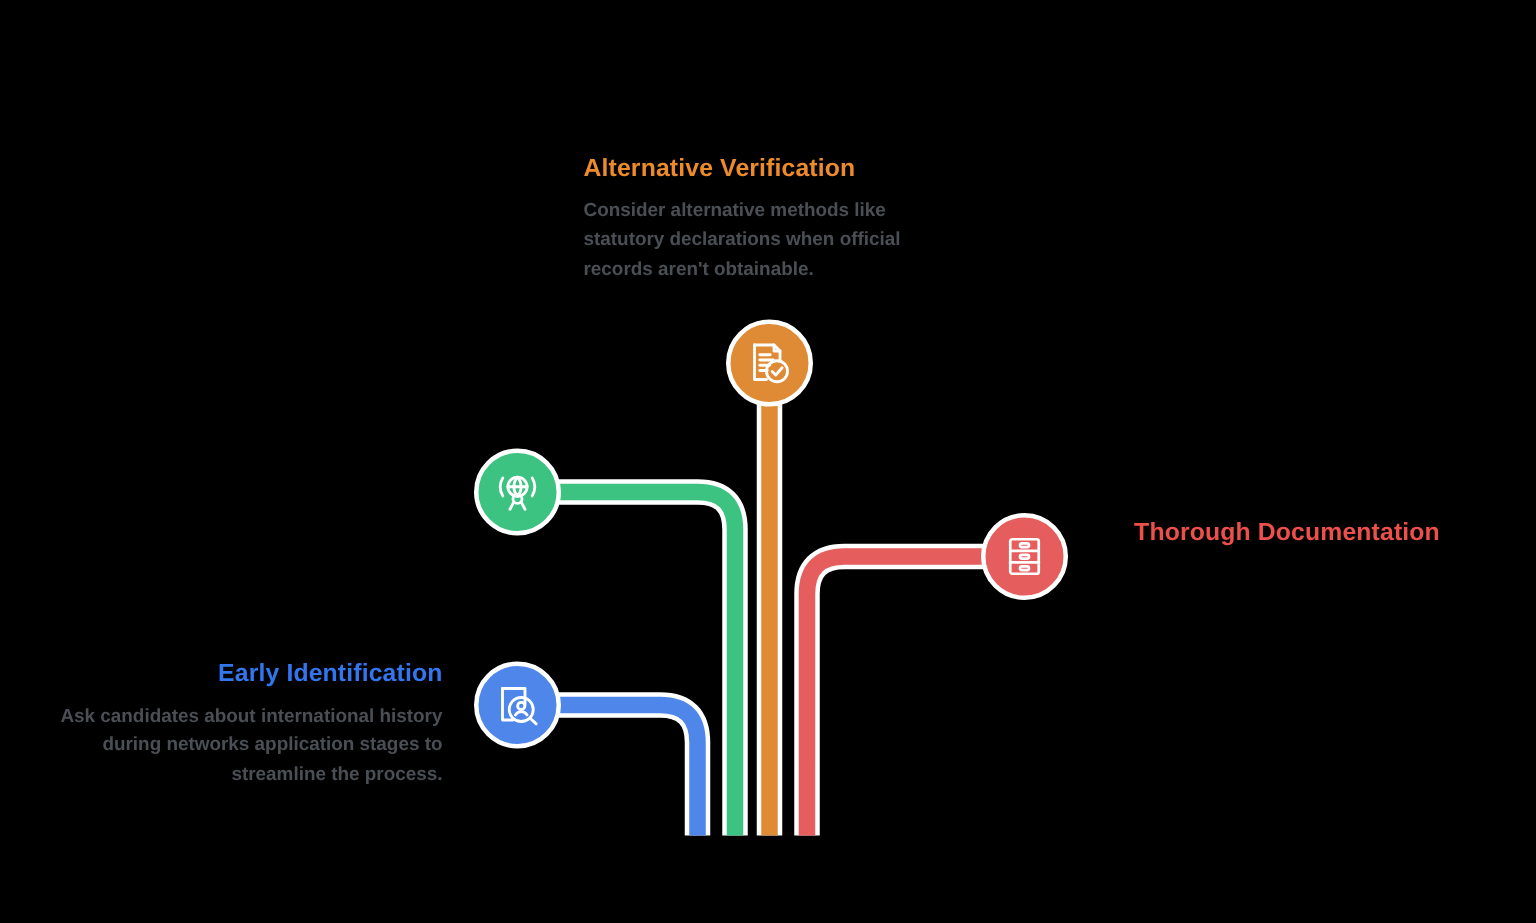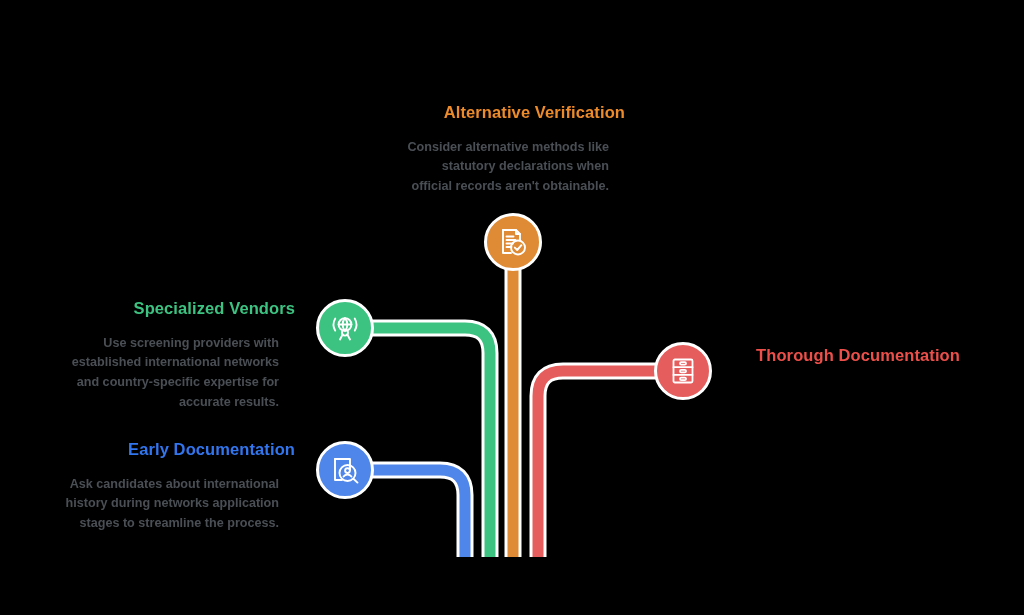--- a/index.html
+++ b/index.html
@@ -44,25 +44,25 @@
     font-weight: bold;
     letter-spacing: 0.1px;
     margin: 0 0 9px 0;
     line-height: 1.15;
   }
   .text-block .body {
     font-size: 12.6px;
     font-weight: bold;
     color: #4a4f55;
     line-height: 1.55;
-    margin: 16px;
+    margin: 0;
   }
   .align-right { text-align: right; }
   .align-left  { text-align: center; }
-  .align-center{ text-align: right; }
+  .align-center{ text-align: left; }
 
   
   #tb-alt   { left: 389px; top: 103px;  width: 236px; }
   #tb-spec  { left: 45px;  top: 299px;  width: 250px; }
   #tb-early { left: 40px;  top: 440px;  width: 255px; }
   #tb-doc   { left: 733px; top: 346px;  width: 250px; }
 
   #node-alt   { left: 484px; top: 213px; background: #DF8A34; }
   #node-spec  { left: 316px; top: 299px; background: #3CC381; }
   #node-early { left: 316px; top: 441px; background: #4F86EA; }
@@ -146,27 +146,23 @@
         <rect x="12" y="21.6" width="6" height="2.5" rx="1.2"></rect>
       </svg>
     </span>
   </div>
 
   <div class="text-block" id="tb-alt">
     <p class="title align-center" style="color:#ED8B2B">Alternative Verification</p>
     <p class="body align-center">Consider alternative methods like statutory declarations when official records aren't obtainable.</p>
   </div>
 
-  <div class="text-block" id="tb-spec">
-    <p class="title align-right" style="color:#3CC381">Specialized Vendors</p>
-    <p class="body align-right">Use screening providers with established international networks and country-specific expertise for accurate results.</p>
-  </div>
 
   <div class="text-block" id="tb-early">
-    <p class="title align-right" style="color:#3276EF">Early Documentation</p>
+    <p class="title align-right" style="color:#3276EF">Early Identification</p>
     <p class="body align-right">Ask candidates about international history during networks application stages to streamline the process.</p>
   </div>
 
   <div class="text-block" id="tb-doc">
     <p class="title align-left" style="color:#ED4F4A">Thorough Documentation</p>
   </div>
 
 </div>
 
 </body></html>

